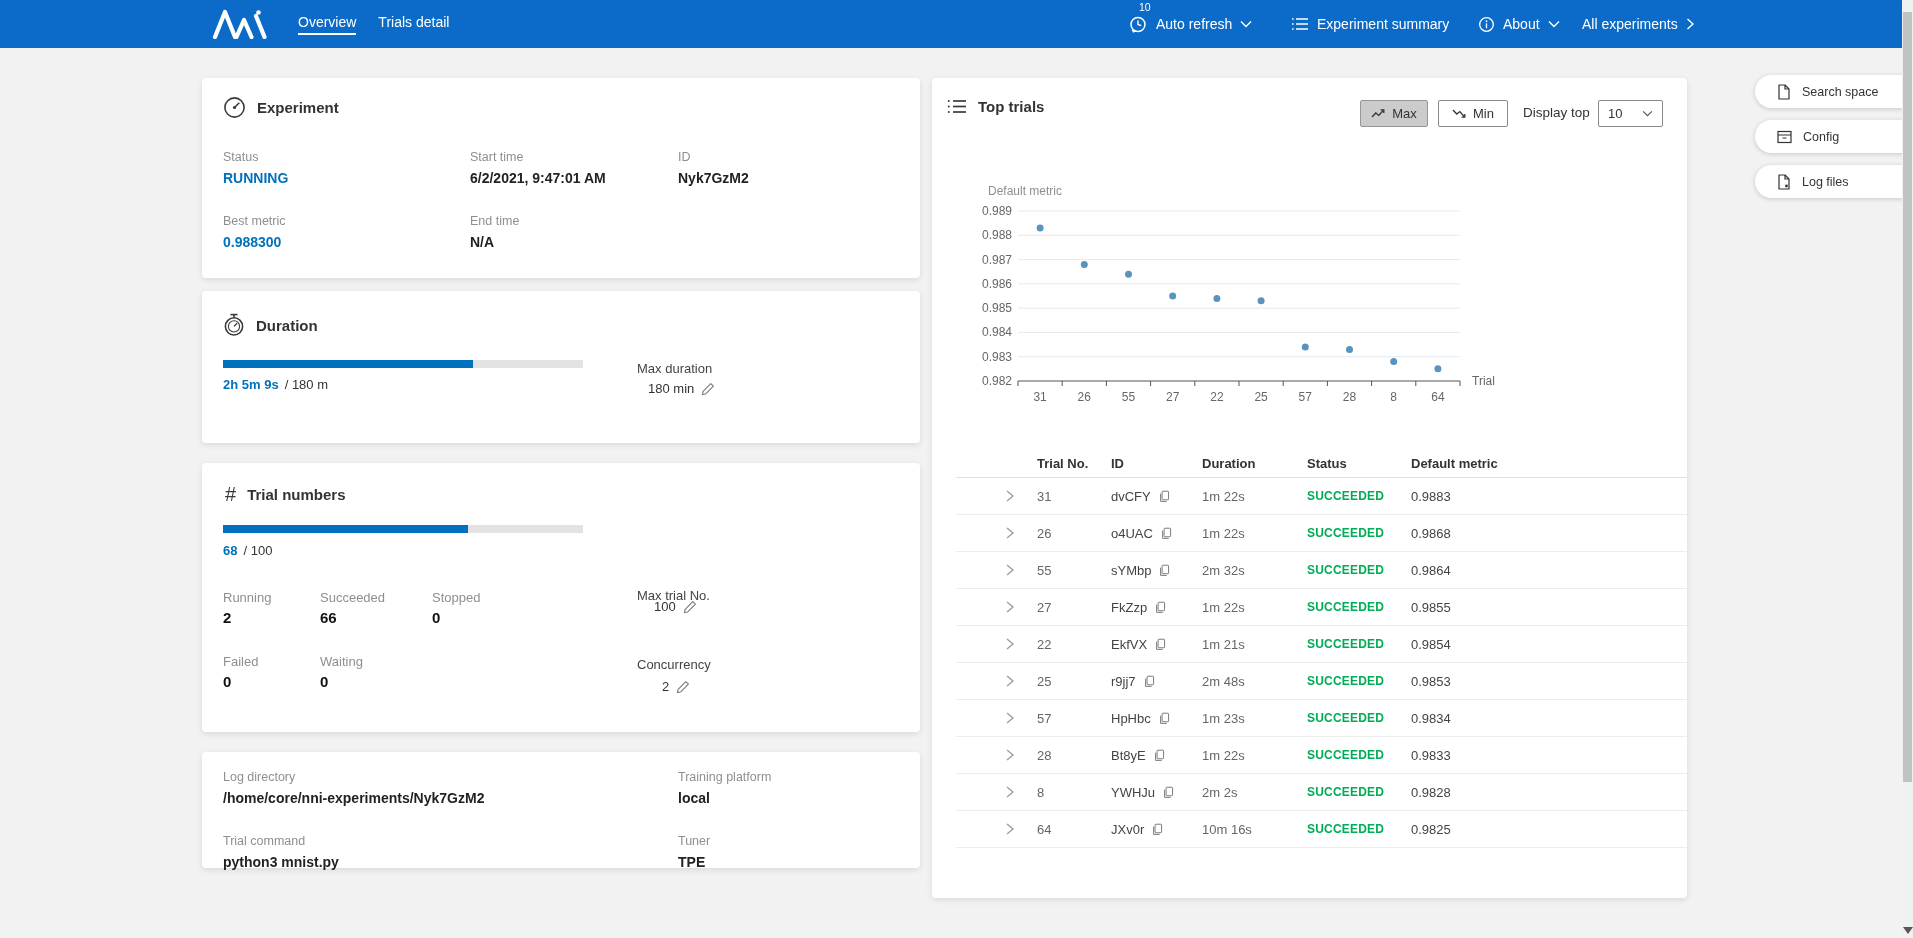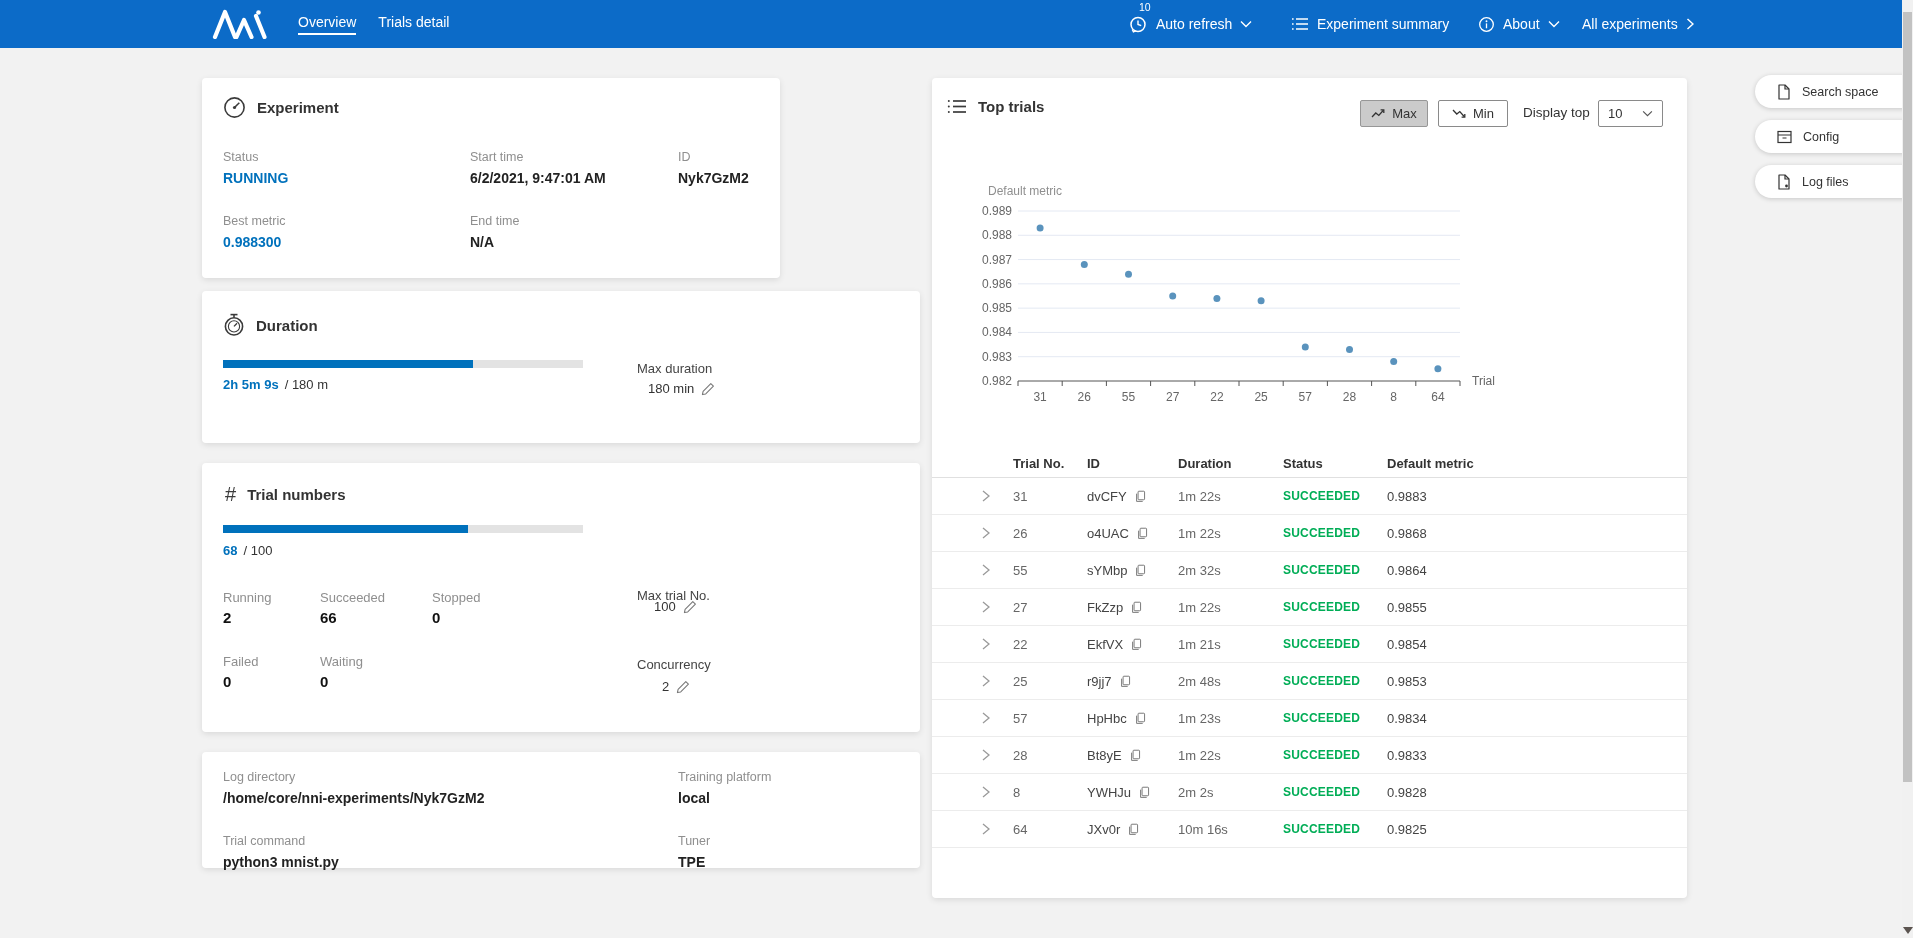--- a/index.html
+++ b/index.html
@@ -16,21 +16,21 @@
   .tb-item{position:absolute;top:0;height:48px;display:flex;align-items:center;gap:8px;color:#fff;font-size:14px;cursor:pointer;}
   .autorefresh{left:1128px;}
   .ar-wrap{position:relative;display:flex;align-items:center;}
   .ar-badge{position:absolute;top:-13px;left:11px;font-size:10.5px;color:#fff;}
   .expsummary{left:1291px;}
   .about{left:1478px;}
   .allexp{left:1582px;}
   
   .panel{position:absolute;background:#fff;border-radius:4px;box-shadow:0 2px 6px rgba(0,0,0,.10);}
   .panel-head{position:absolute;display:flex;align-items:center;gap:11px;font-size:15px;font-weight:700;color:#333;}
-  .p-exp{left:202px;top:78px;width:578px;height:200px;}
+  .p-exp{left:202px;top:78px;width:718px;height:200px;}
   .p-dur{left:202px;top:291px;width:718px;height:152px;}
   .p-num{left:202px;top:463px;width:718px;height:269px;}
   .p-info{left:202px;top:752px;width:718px;height:116px;}
   .p-top{left:932px;top:78px;width:755px;height:820px;}
   
   .f-label{font-size:12.5px;color:#8f8f8f;}
   .f-value{font-size:14px;font-weight:700;color:#222;margin-top:6px;white-space:nowrap;}
   .f-value.accent{color:#0071bc;}
   #experiment-fields{position:absolute;left:21px;top:72px;display:grid;grid-template-columns:247px 208px auto;row-gap:28px;}
   
@@ -50,21 +50,21 @@
           font-size:13px;color:#333;border:1px solid #8a8a8a;background:#fff;border-radius:2px;cursor:pointer;box-sizing:border-box;}
   .tt-btn.sel{background:#cbcbcb;border-color:#979797;}
   .btn-max{left:428px;width:68px;}
   .btn-min{left:506px;width:70px;}
   .display-top{position:absolute;left:591px;top:27px;font-size:13.5px;color:#333;}
   .dd{position:absolute;left:666px;top:22px;width:65px;height:27px;border:1px solid #8a8a8a;border-radius:2px;background:#fff;
       display:flex;align-items:center;justify-content:space-between;padding:0 9px;font-size:13px;color:#333;cursor:pointer;box-sizing:border-box;}
   
   .tt-table{position:absolute;left:0;top:372px;width:755px;box-sizing:border-box;}
   .tt-hrow,.tt-row{display:grid;grid-template-columns:31px 74px 91px 105px 104px 1fr;align-items:center;
-      padding-left:50px;padding-right:24px;box-sizing:border-box;}
+      padding-left:50px;padding-right:24px;box-sizing:border-box;margin-left:24px;}
   .tt-hrow{height:28px;font-size:13px;font-weight:700;color:#333;border-bottom:1px solid #e0e0e0;}
   .tt-row{height:37px;font-size:13px;border-bottom:1px solid #ececec;}
   .c-no,.c-dur{color:#666;}
   .c-id{color:#444;display:flex;align-items:center;gap:7px;}
   .c-status{color:#00ad56;font-weight:700;font-size:12px;letter-spacing:.2px;}
   .c-met{color:#444;}
   .row-chev{display:flex;align-items:center;cursor:pointer;}
   
   .side-btn{position:absolute;left:1755px;width:175px;height:33px;background:#fff;border-radius:17px;
       box-shadow:0 1px 5px rgba(0,0,0,.18);display:flex;align-items:center;gap:11px;padding-left:22px;

